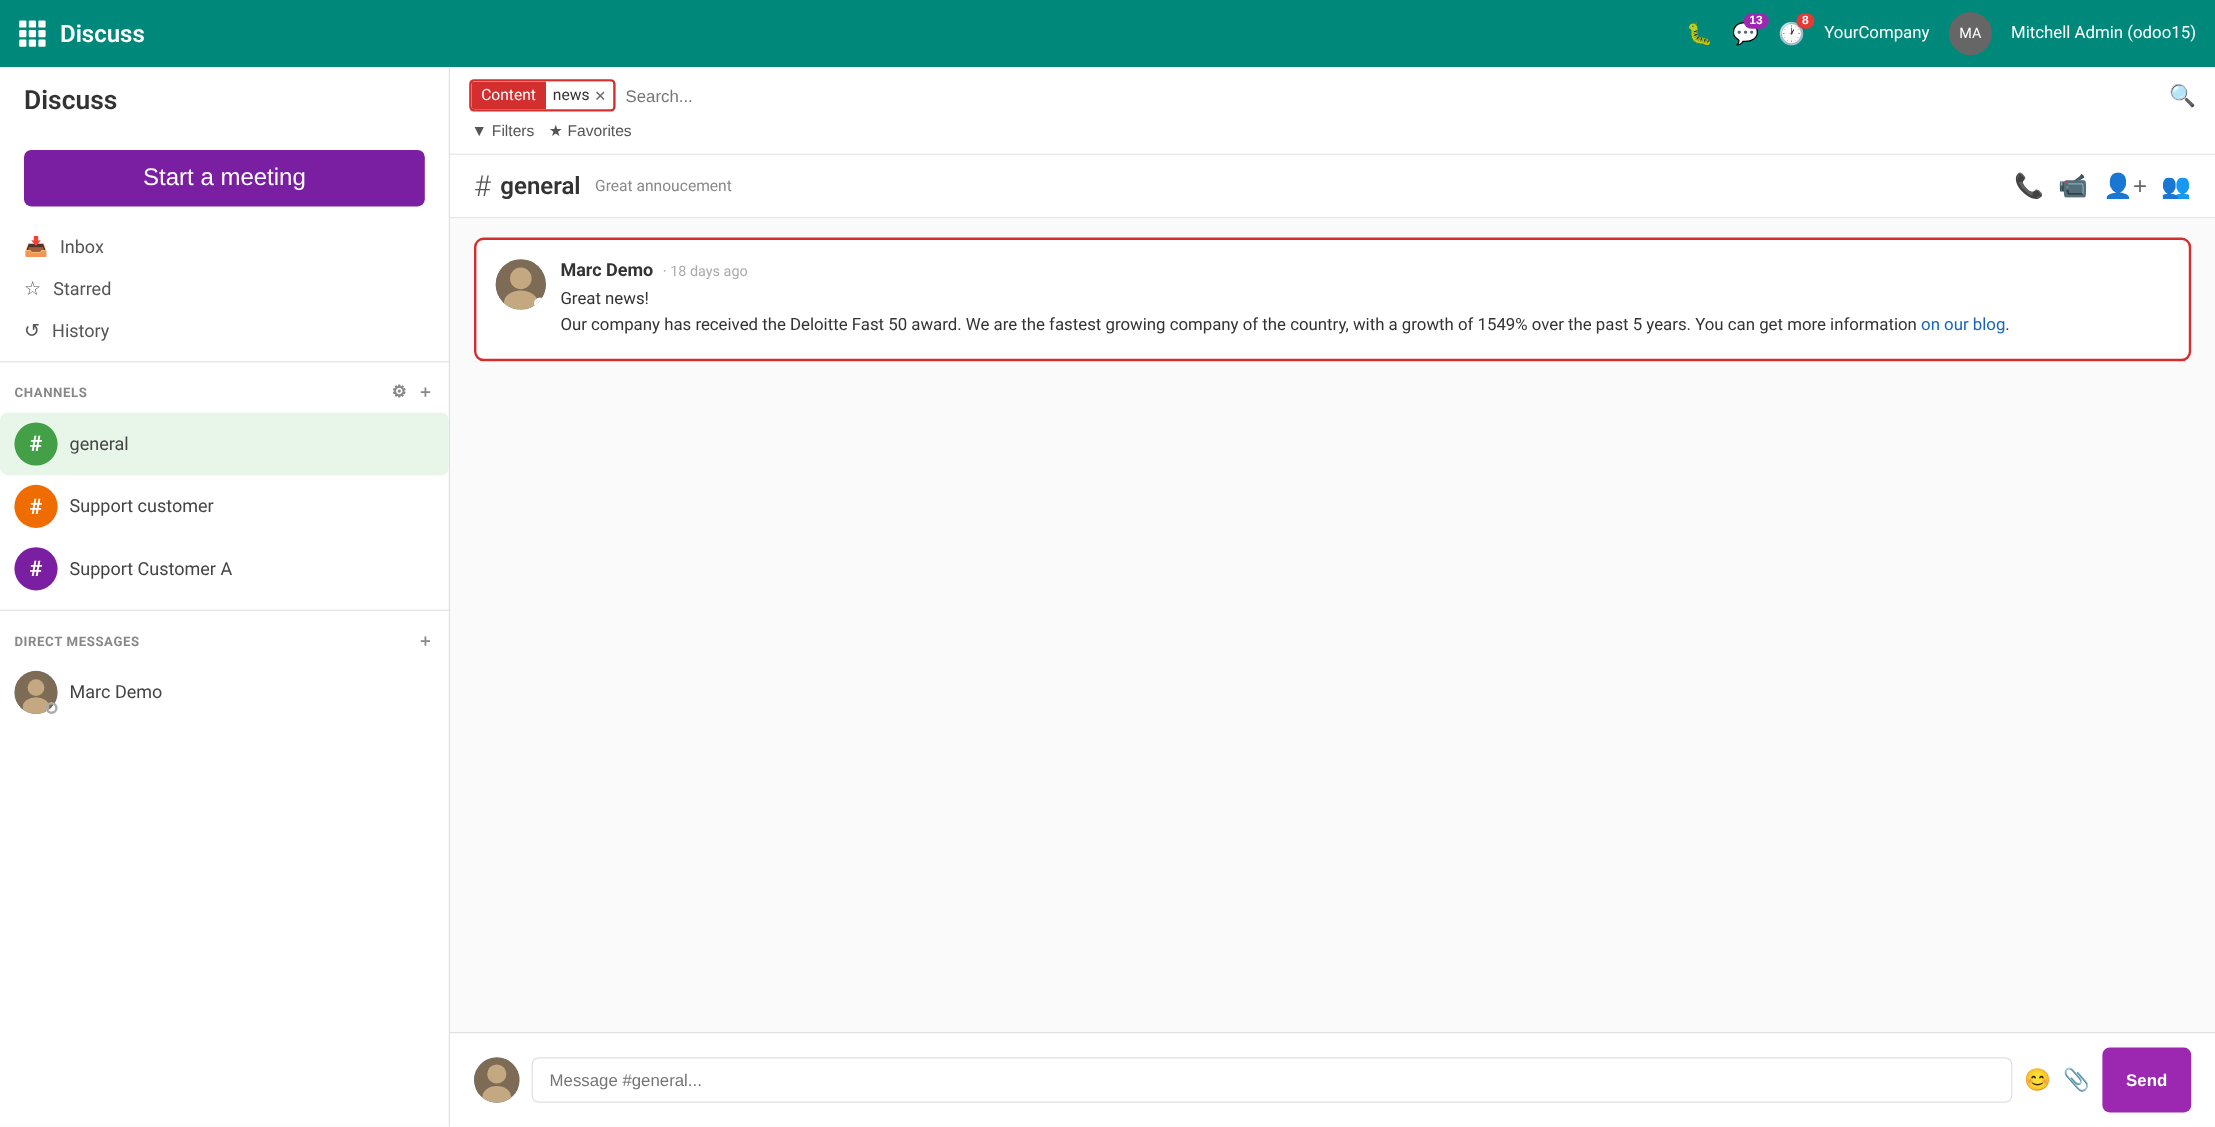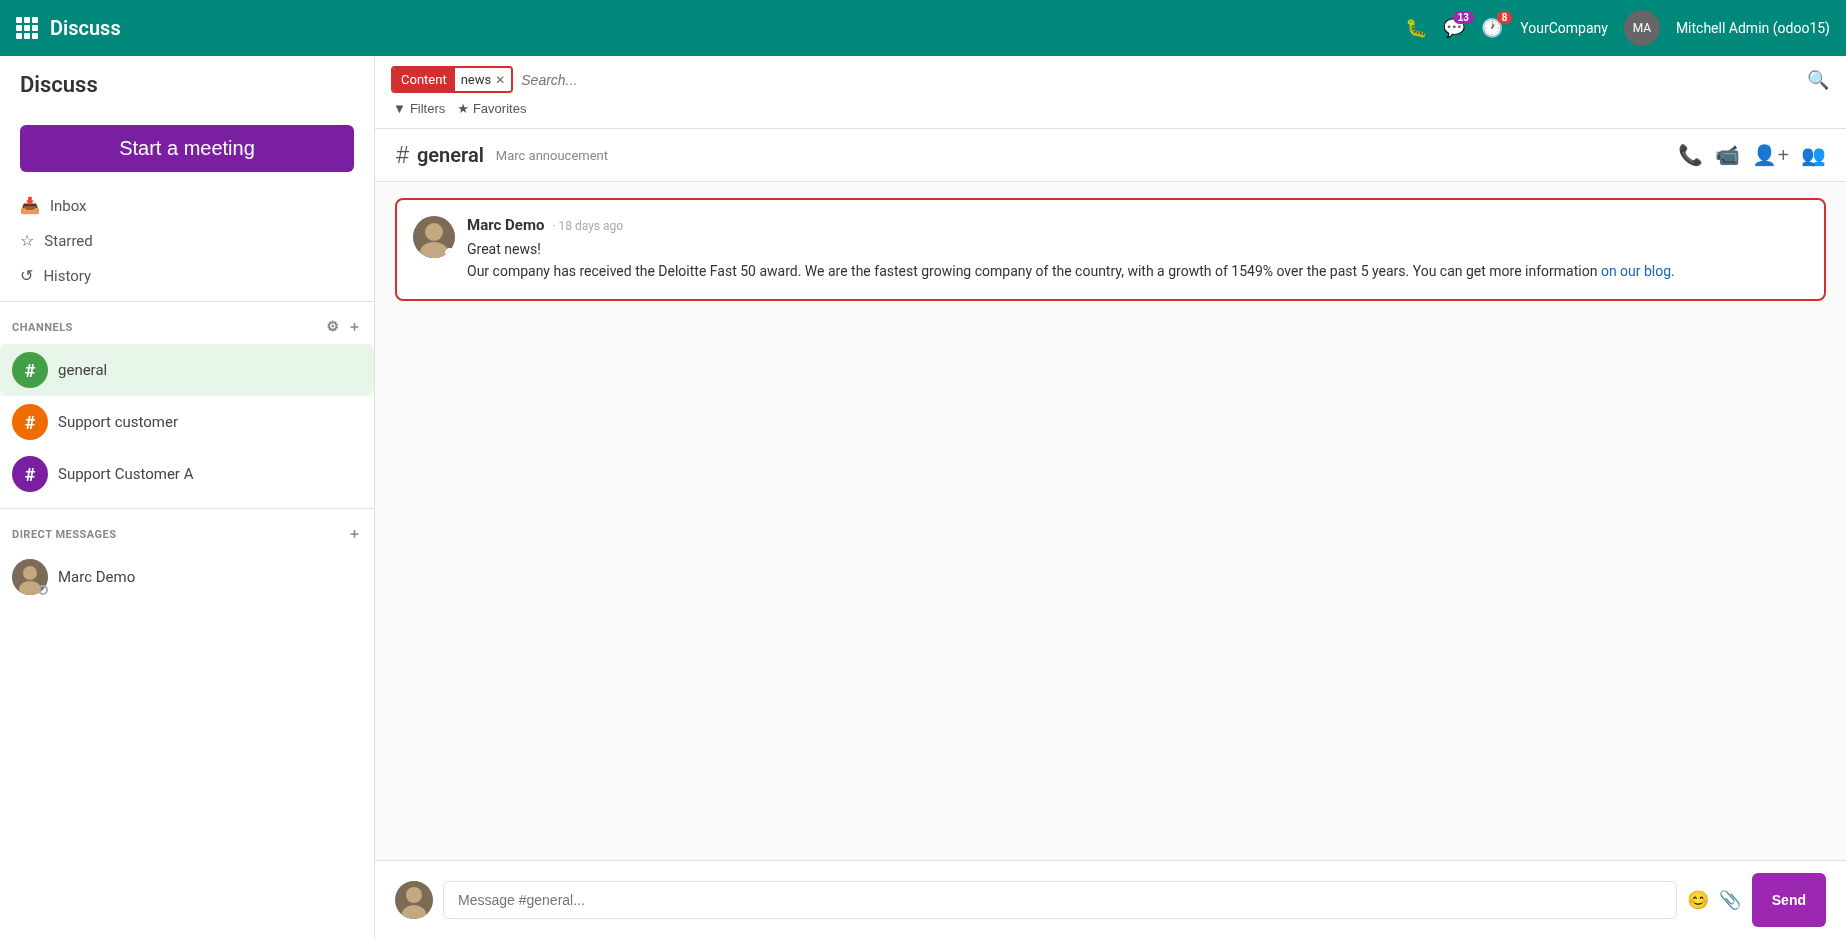--- a/index.html
+++ b/index.html
@@ -164,21 +164,20 @@
     }
     .chip-close { cursor: pointer; color: #666; font-size: 12px; }
     .search-input-main {
       flex: 1;
       border: none;
       outline: none;
       font-size: 14px;
       color: #15803d;
       background: transparent;
       padding: 4px 0;
-      font-style: italic;
     }
     .search-submit-btn { background: none; border: none; cursor: pointer; color: #888; font-size: 18px; }
     .search-filter-row { display: flex; gap: 12px; padding: 0 2px; }
     .filter-btn {
       display: flex; align-items: center; gap: 4px;
       background: none; border: none; cursor: pointer;
       color: #555; font-size: 13px; padding: 2px 0;
     }
 
     
@@ -407,21 +406,21 @@
         <button class="filter-btn">
           <span>★</span>
           <span>Favorites</span>
         </button>
       </div>
     </div>
 
     <div class="channel-header">
       <span class="channel-hash">#</span>
       <span class="channel-name-header">general</span>
-      <span class="channel-subtitle">Marc annoucement</span>
+      <span class="channel-subtitle">Great annoucement</span>
       <div class="channel-actions">
         <button class="channel-action-btn">📞</button>
         <button class="channel-action-btn">📹</button>
         <button class="channel-action-btn">👤+</button>
         <button class="channel-action-btn">👥</button>
       </div>
     </div>
 
     <div class="chat-area">
 

